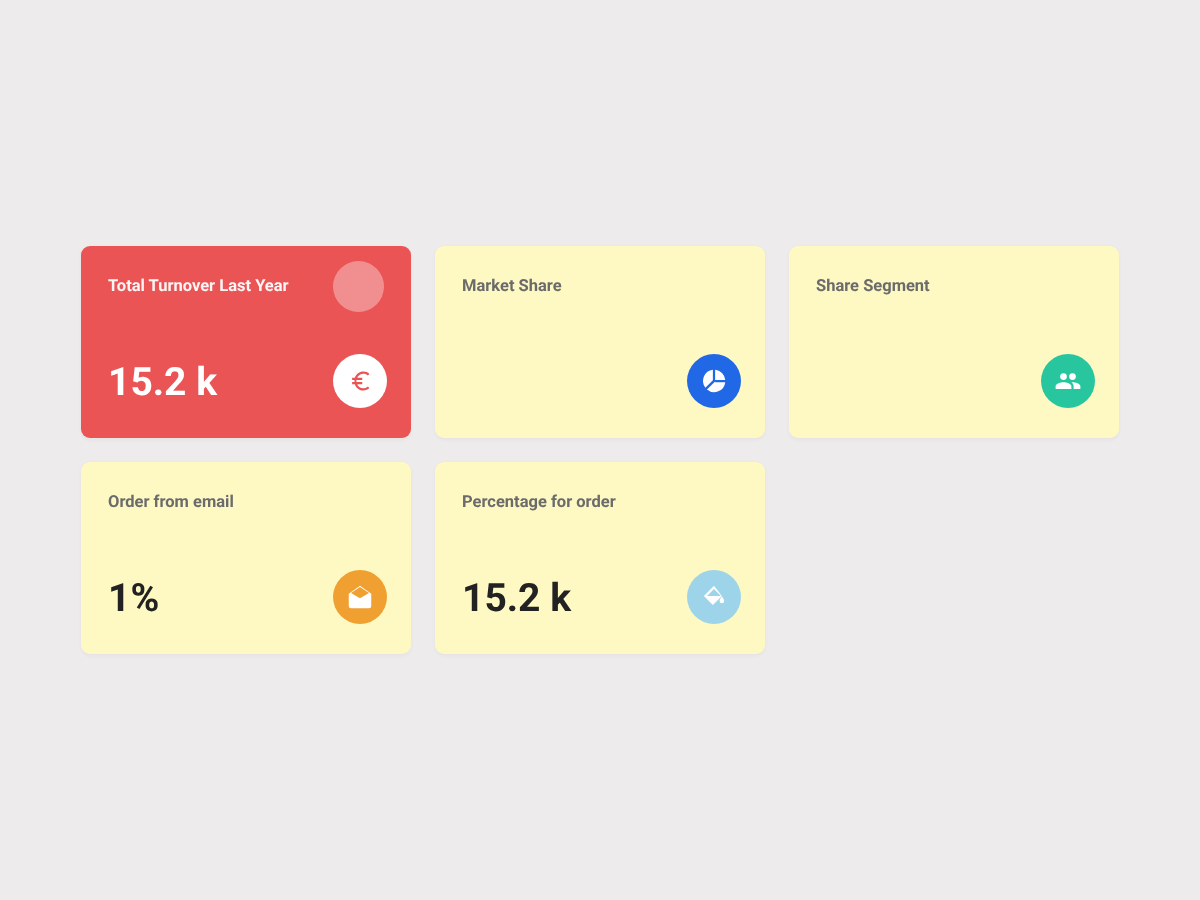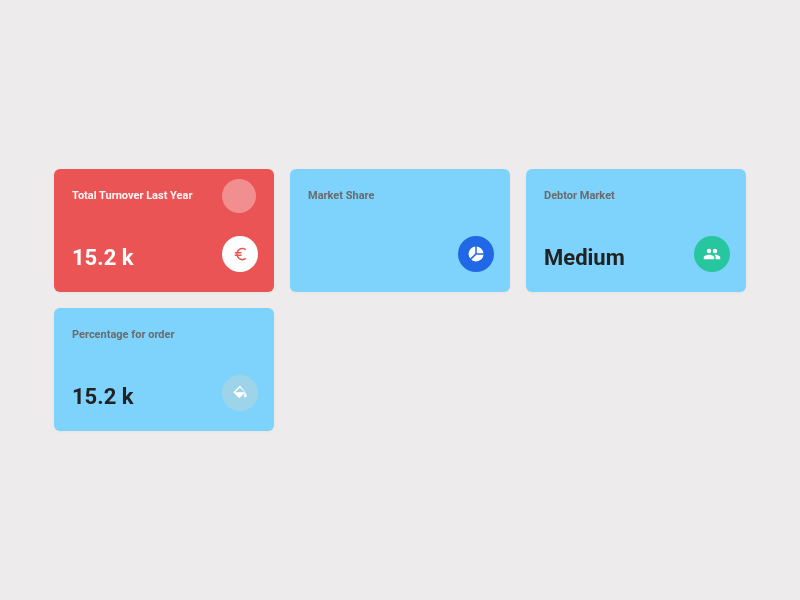--- a/index.html
+++ b/index.html
@@ -11,42 +11,42 @@
       display: flex;
       align-items: center;
       justify-content: center;
     }
     .grid {
       display: grid;
       grid-template-columns: repeat(3, 220px);
       grid-gap: 16px;
     }
     .card {
-      background: #7dd3fc;
+      background: #fef9c3;
       border-radius: 6px;
       padding: 20px 18px 22px 18px;
       box-shadow: 0 1px 3px rgba(0,0,0,0.04);
       position: relative;
       min-height: 100px;
     }
     .card.red {
       background: #ea5455;
       color: #fff;
     }
     .card.red .label { color: rgba(255,255,255,0.95); }
     .label {
       font-size: 11px;
       color: #6b6b6b;
       font-weight: 700;
       margin-bottom: 10px;
       white-space: nowrap;
       overflow: hidden;
     }
     .value {
-      font-size: 22px;
+      font-size: 26px;
       font-weight: 700;
       color: #222;
       margin-top: 43px;
     }
     .card.red .value { color: #fff; }
     .icon-circle {
       position: absolute;
       right: 16px;
       bottom: 20px;
       width: 36px;
@@ -93,30 +93,38 @@
   <div class="card">
     <div class="label">Market Share</div>
     <div class="icon-circle ic-blue">
       <svg viewBox="0 0 24 24" fill="#fff">
           <path d="M11 2v9.4L4.3 18A10 10 0 0 1 11 2zm2 0a10 10 0 0 1 9 9h-9V2zm9 11a10 10 0 0 1-16.3 6.6L13 12.4V13h9z"></path>
         </svg>
     </div>
   </div>
 
   <div class="card">
-    <div class="label">Debtor Market</div>
-    <div class="value">Medium</div>
+    <div class="label">Share Segment</div>
     <div class="icon-circle ic-teal">
       <svg viewBox="0 0 24 24" fill="#fff">
           <path d="M16 11a3 3 0 1 0-3-3 3 3 0 0 0 3 3zm-8 0a3 3 0 1 0-3-3 3 3 0 0 0 3 3zm0 2c-2.3 0-7 1.2-7 3.5V19h14v-2.5C15 14.2 10.3 13 8 13zm8 0c-.3 0-.6 0-1 .1 1.2.9 2 2 2 3.4V19h6v-2.5c0-2.3-4.7-3.5-7-3.5z"></path>
         </svg>
     </div>
   </div>
 
 
+  <div class="card">
+    <div class="label">Order from email</div>
+    <div class="value">1%</div>
+    <div class="icon-circle ic-orange">
+      <svg viewBox="0 0 24 24" fill="#fff">
+          <path d="M12 2 2 9v11a2 2 0 0 0 2 2h16a2 2 0 0 0 2-2V9zm0 11L4 8.5 12 3l8 5.5z"></path>
+        </svg>
+    </div>
+  </div>
 
   <div class="card">
     <div class="label">Percentage for order</div>
     <div class="value">15.2 k</div>
     <div class="icon-circle ic-lightblue">
       <svg viewBox="0 0 24 24" fill="#fff">
           <path d="M19 11.5s-2 2.5-2 4a2 2 0 0 0 4 0c0-1.5-2-4-2-4zM12 2 3 11l8 8 8-8zm-6.2 9L12 4.8 18.2 11z"></path>
         </svg>
     </div>
   </div>

